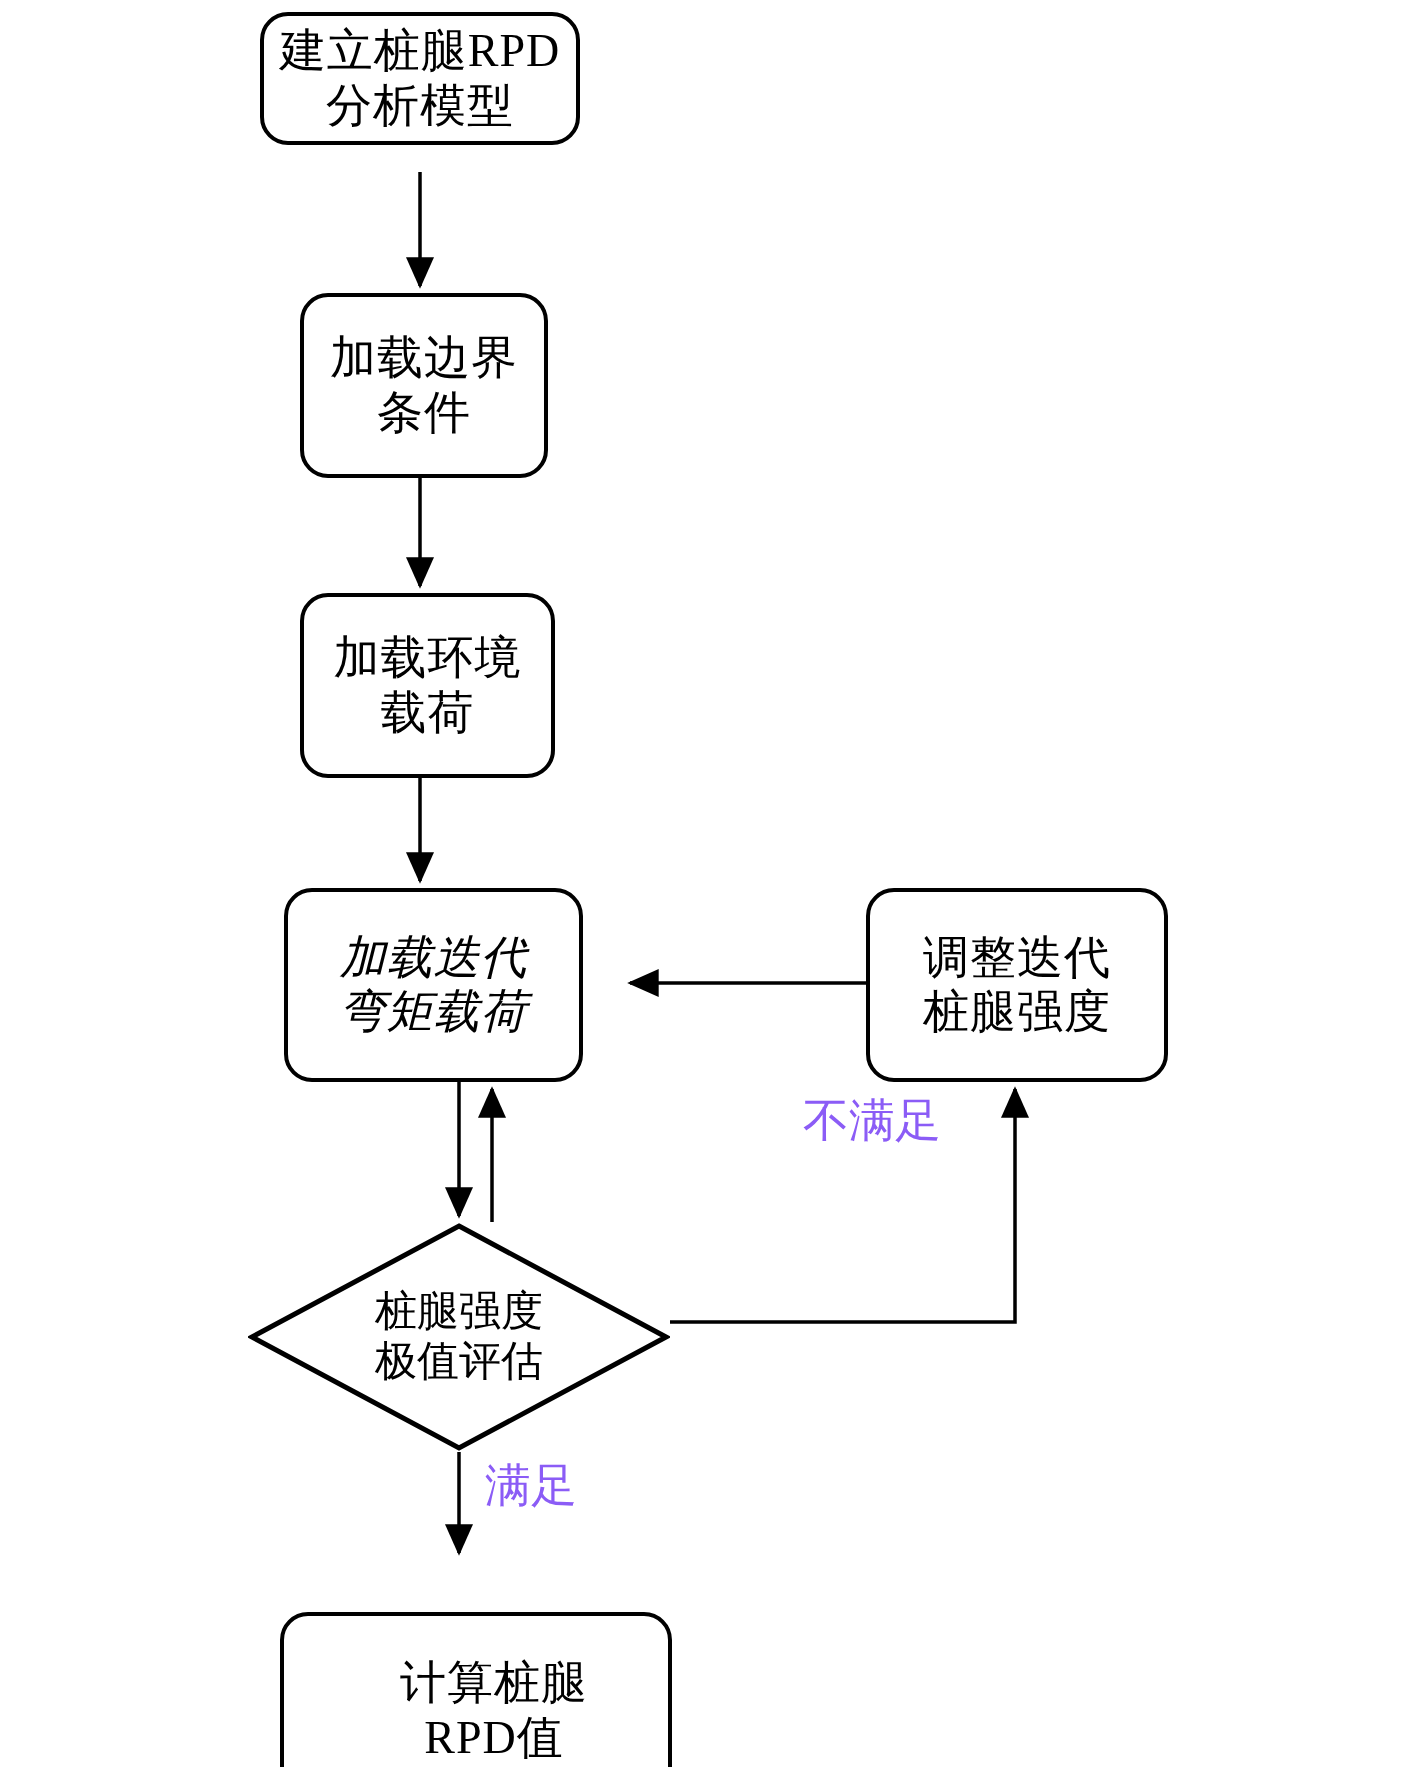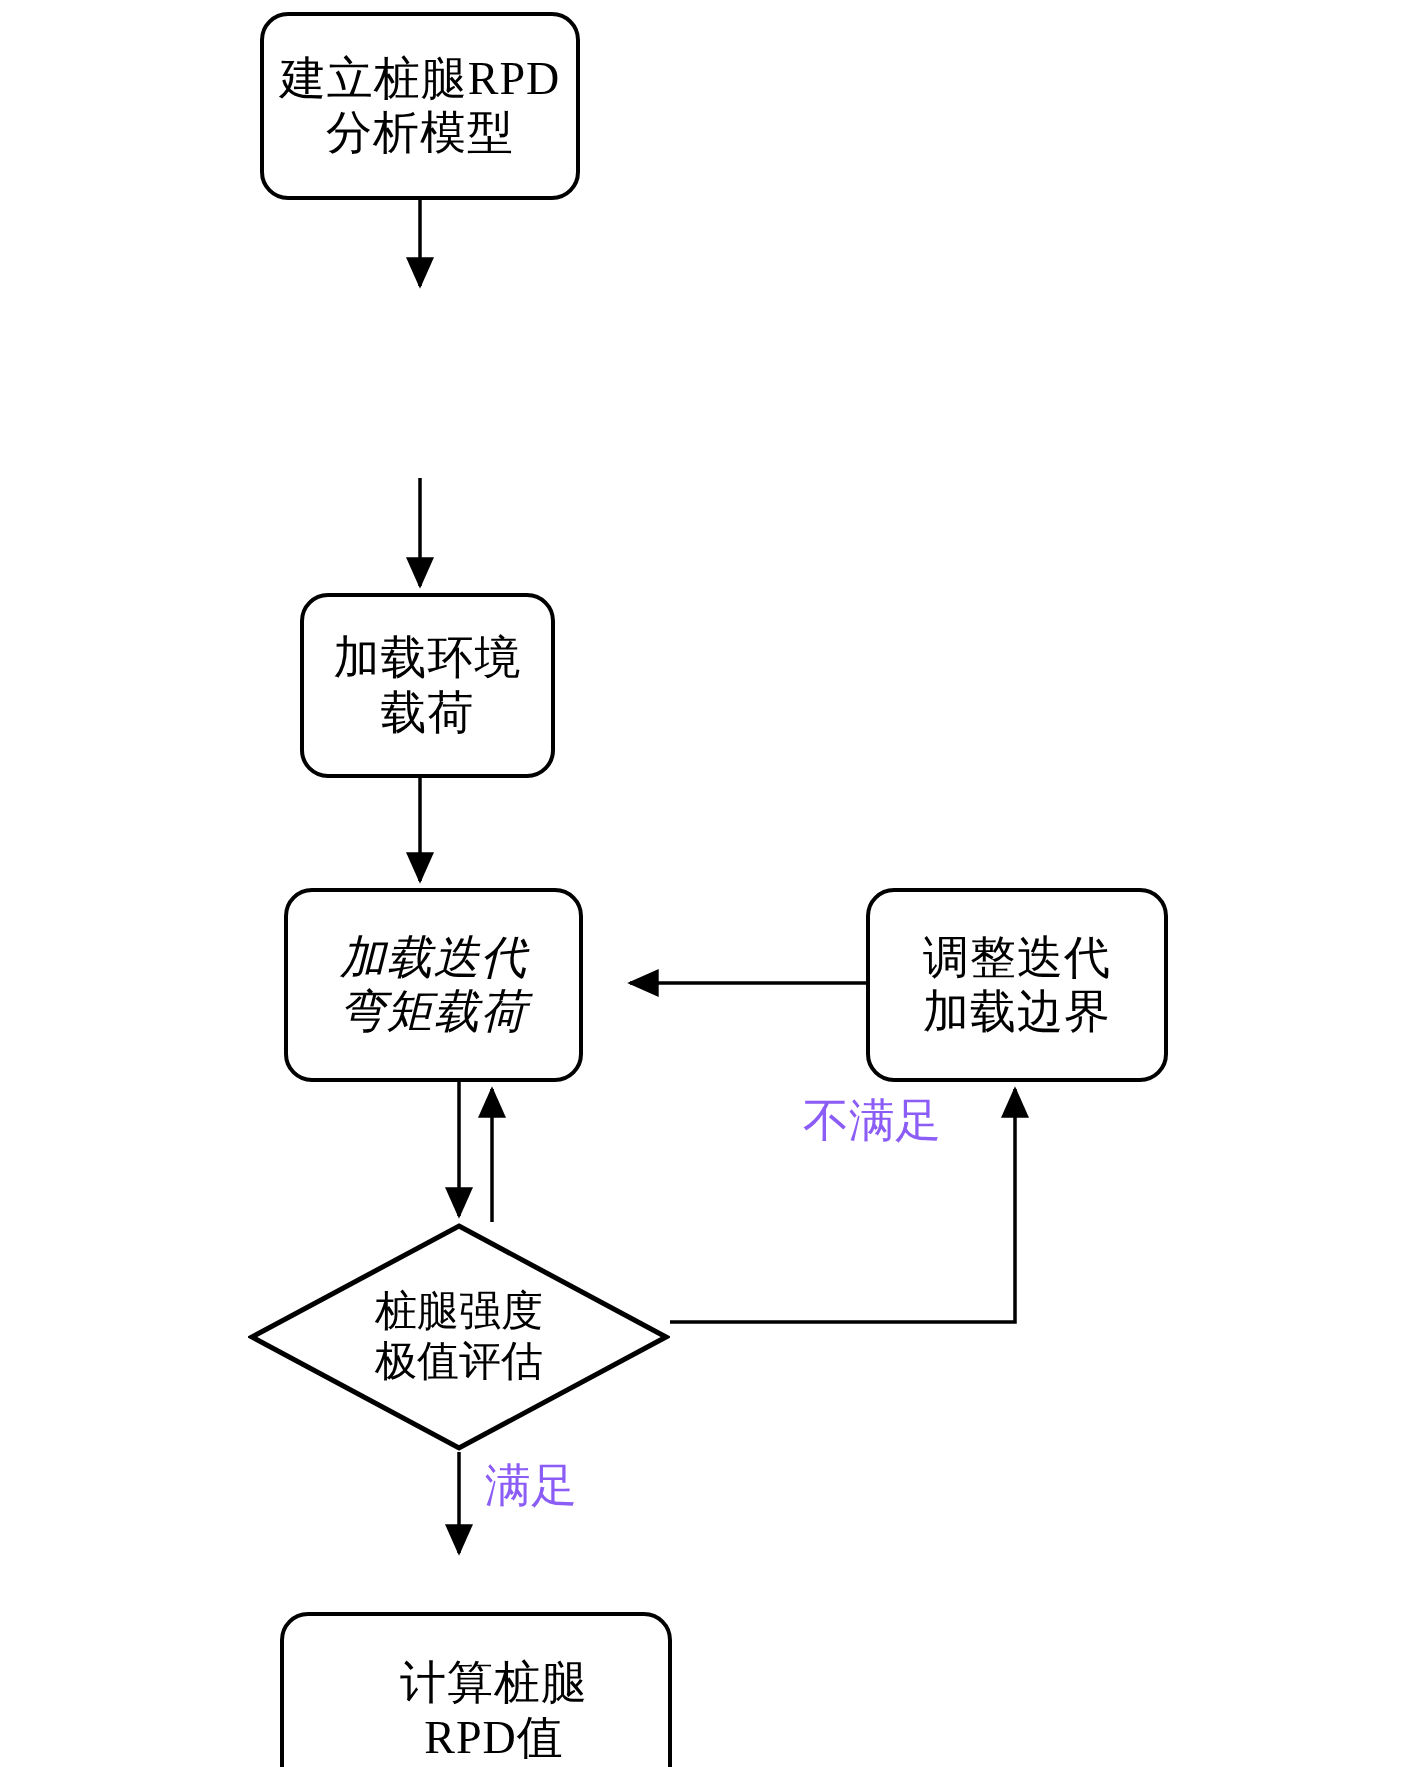--- a/index.html
+++ b/index.html
@@ -55,39 +55,43 @@
 
     <g>
       <line x1="866" y1="983" x2="630" y2="983" stroke="#000" stroke-width="3.5" marker-end="url(#ah)"></line>
     </g>
 
     <g>
       <line x1="459" y1="1452" x2="459" y2="1553" stroke="#000" stroke-width="3.5" marker-end="url(#ah)"></line>
     </g>
   </svg>
 
-  <div class="node proc" style="left:260px;top:12px;width:320px;height:188px;">
+  <div class="node proc" style="left:260px;top:12px;width:320px;height:133px;">
     <div class="txt">建立桩腿RPD
 分析模型</div>
   </div>
 
+  <div class="node proc" style="left:300px;top:293px;width:248px;height:185px;">
+    <div class="txt">加载边界
+条件</div>
+  </div>
 
   <div class="node proc" style="left:300px;top:593px;width:255px;height:185px;">
     <div class="txt">加载环境
 载荷</div>
   </div>
 
   <div class="node proc" style="left:284px;top:888px;width:299px;height:194px;font-style:italic;">
     <div class="txt">加载迭代
 弯矩载荷</div>
   </div>
 
   <div class="node proc" style="left:866px;top:888px;width:302px;height:194px;">
     <div class="txt">调整迭代
-加载边界</div>
+桩腿强度</div>
   </div>
 
   <div class="dia-wrap" style="left:248px;top:1222px;width:422px;height:230px;">
     <svg width="422" height="230" viewBox="0 0 422 230">
       <polygon points="211,4 418,115 211,226 4,115" fill="#fff" stroke="#000" stroke-width="5"></polygon>
     </svg>
     <div class="dia-text">桩腿强度
 极值评估</div>
   </div>
 

